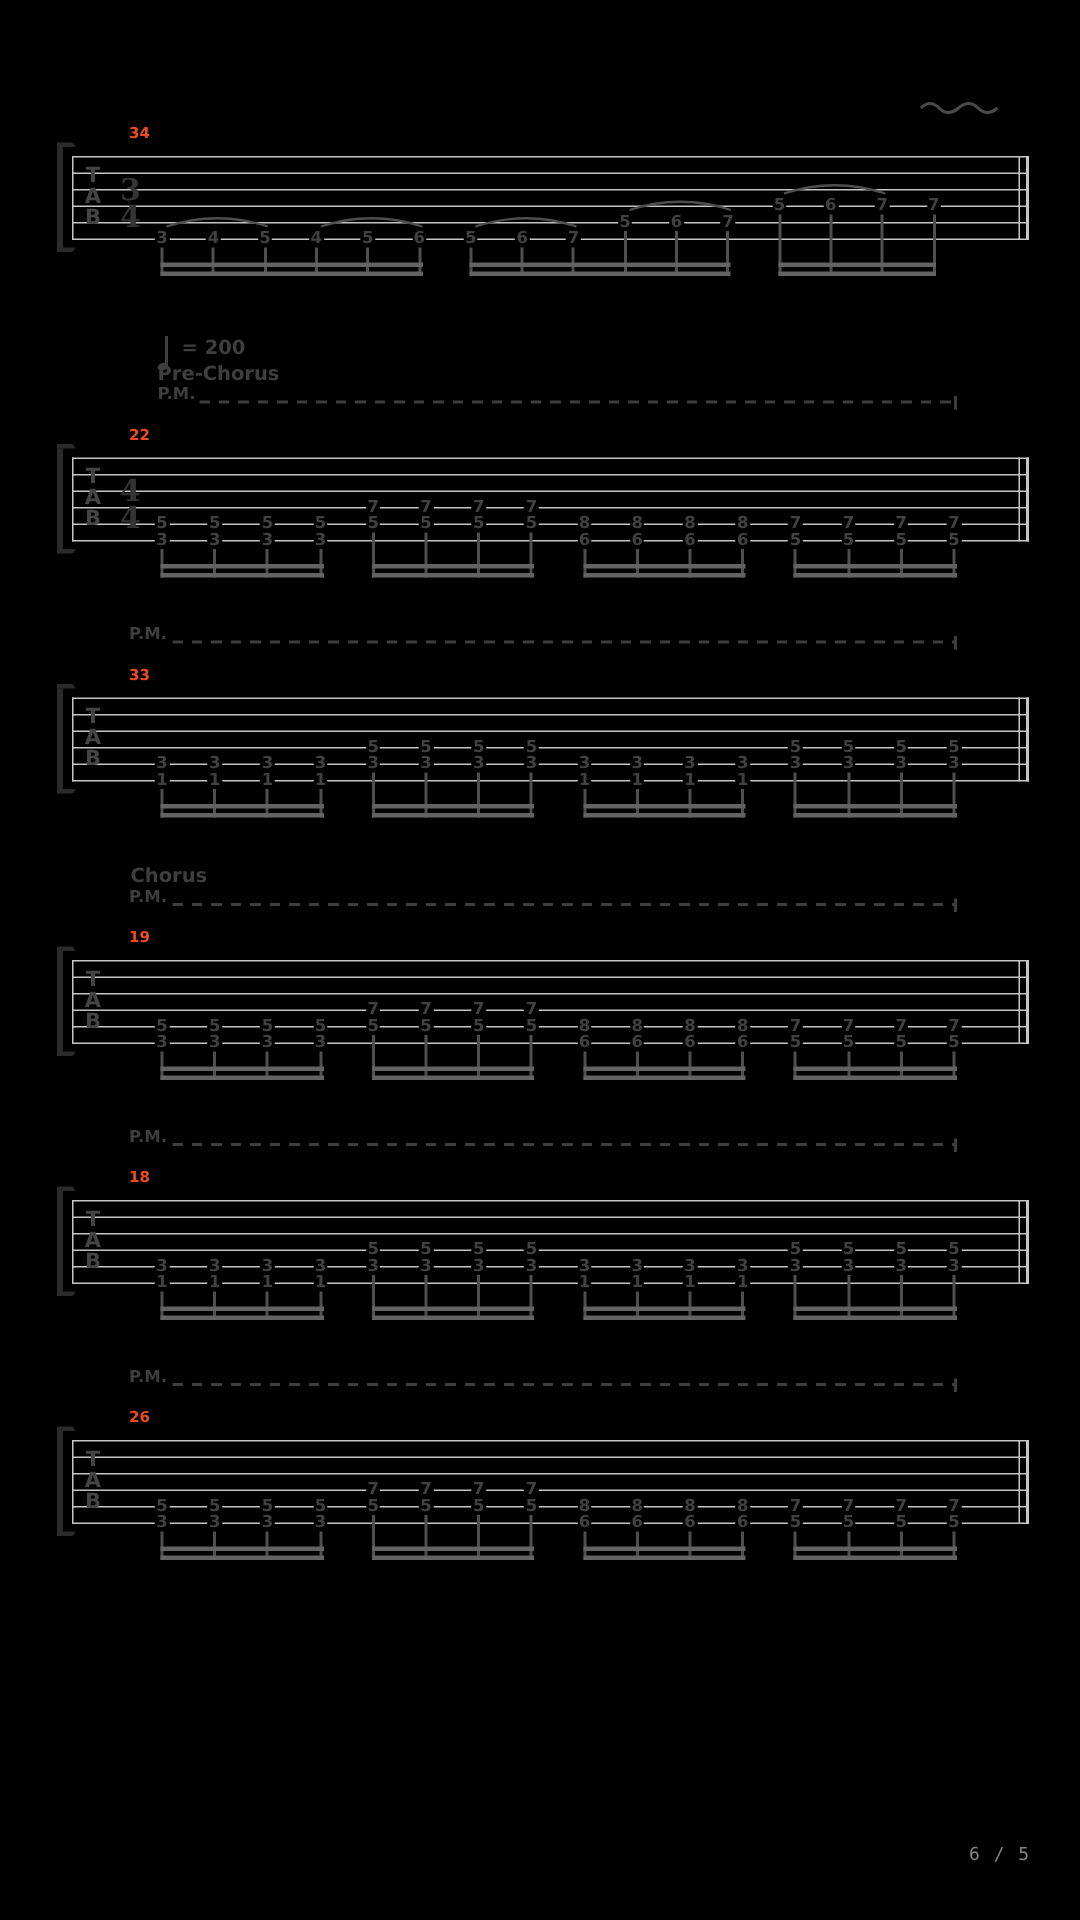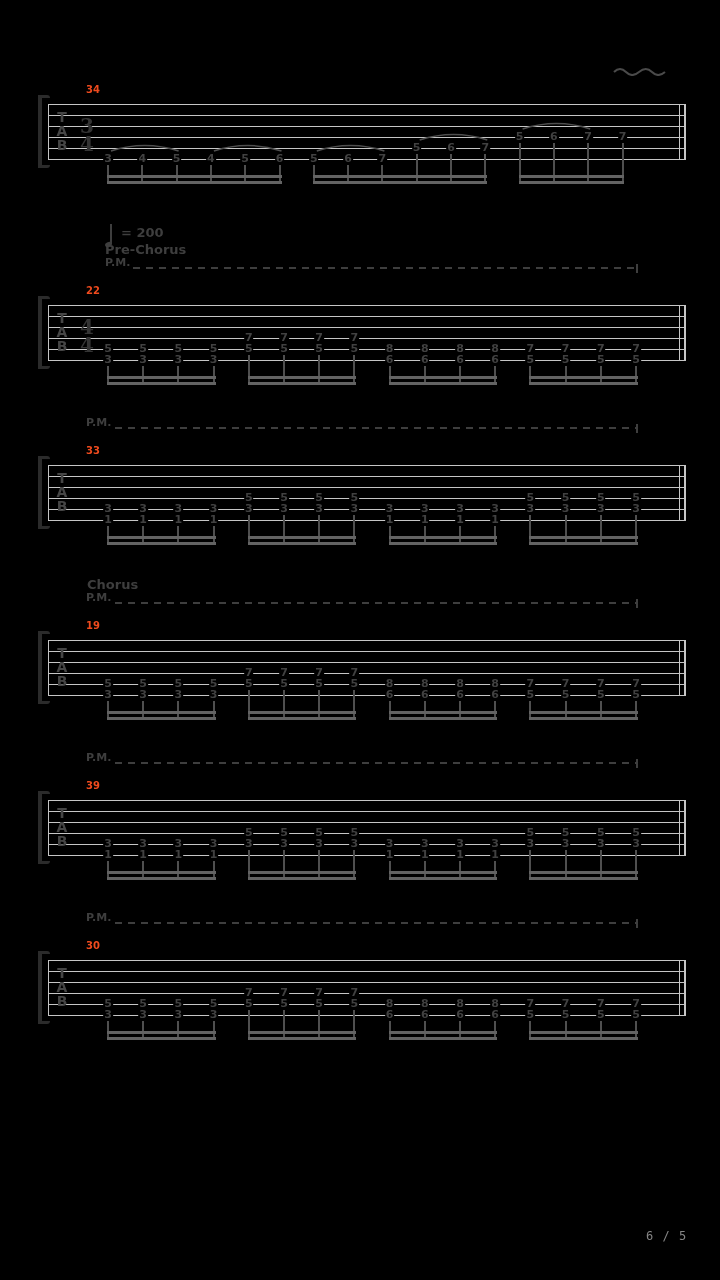--- a/index.html
+++ b/index.html
@@ -325,21 +325,21 @@
         <div style="position: absolute; left: 48px; top: 855px; width: 638px; height: 1px; background: rgb(198, 198, 198);"></div>
         <div style="position: absolute; left: 48px; top: 800px; width: 1px; height: 56px; background: rgb(198, 198, 198);"></div>
         <div style="position: absolute; left: 679px; top: 800px; width: 1px; height: 56px; background: rgb(198, 198, 198);"></div>
         <div style="position: absolute; left: 684px; top: 800px; width: 2px; height: 56px; background: rgb(198, 198, 198);"></div>
         <div style="position: absolute; left: 38px; top: 794px; width: 4px; height: 68px; background: rgb(43, 43, 43);"></div>
         <div style="position: absolute; left: 38px; top: 791px; width: 12px; height: 3px; background: rgb(43, 43, 43); border-radius: 0px 3px 0px 0px;"></div>
         <div style="position: absolute; left: 38px; top: 861px; width: 12px; height: 3px; background: rgb(43, 43, 43); border-radius: 0px 0px 3px;"></div>
         <div style="position: absolute; left: 55px; top: 806px; width: 14px; text-align: center; font: bold 14px / 14px &quot;DejaVu Sans&quot;, sans-serif; color: rgb(69, 69, 69);">T</div>
         <div style="position: absolute; left: 55px; top: 820px; width: 14px; text-align: center; font: bold 14px / 14px &quot;DejaVu Sans&quot;, sans-serif; color: rgb(69, 69, 69);">A</div>
         <div style="position: absolute; left: 55px; top: 834px; width: 14px; text-align: center; font: bold 14px / 14px &quot;DejaVu Sans&quot;, sans-serif; color: rgb(69, 69, 69);">B</div>
-        <div style="position: absolute; left: 86px; top: 780px; font: bold 10px &quot;DejaVu Sans&quot;, sans-serif; color: rgb(238, 74, 29);">39</div>
+        <div style="position: absolute; left: 86px; top: 780px; font: bold 10px &quot;DejaVu Sans&quot;, sans-serif; color: rgb(238, 74, 29);">18</div>
         <div style="position: absolute; left: 108px; top: 838px; transform: translateX(-50%); font: bold 11px / 12px &quot;DejaVu Sans&quot;, sans-serif; color: rgb(65, 65, 65); background: rgb(0, 0, 0); padding: 0px 1px;">3</div>
         <div style="position: absolute; left: 108px; top: 849px; transform: translateX(-50%); font: bold 11px / 12px &quot;DejaVu Sans&quot;, sans-serif; color: rgb(65, 65, 65); background: rgb(0, 0, 0); padding: 0px 1px;">1</div>
         <div style="position: absolute; left: 107px; top: 861px; width: 2px; height: 19px; background: rgb(79, 79, 79);"></div>
         <div style="position: absolute; left: 143.2px; top: 838px; transform: translateX(-50%); font: bold 11px / 12px &quot;DejaVu Sans&quot;, sans-serif; color: rgb(65, 65, 65); background: rgb(0, 0, 0); padding: 0px 1px;">3</div>
         <div style="position: absolute; left: 143.2px; top: 849px; transform: translateX(-50%); font: bold 11px / 12px &quot;DejaVu Sans&quot;, sans-serif; color: rgb(65, 65, 65); background: rgb(0, 0, 0); padding: 0px 1px;">1</div>
         <div style="position: absolute; left: 142.2px; top: 861px; width: 2px; height: 19px; background: rgb(79, 79, 79);"></div>
         <div style="position: absolute; left: 178.4px; top: 838px; transform: translateX(-50%); font: bold 11px / 12px &quot;DejaVu Sans&quot;, sans-serif; color: rgb(65, 65, 65); background: rgb(0, 0, 0); padding: 0px 1px;">3</div>
         <div style="position: absolute; left: 178.4px; top: 849px; transform: translateX(-50%); font: bold 11px / 12px &quot;DejaVu Sans&quot;, sans-serif; color: rgb(65, 65, 65); background: rgb(0, 0, 0); padding: 0px 1px;">1</div>
         <div style="position: absolute; left: 177.4px; top: 861px; width: 2px; height: 19px; background: rgb(79, 79, 79);"></div>
         <div style="position: absolute; left: 213.6px; top: 838px; transform: translateX(-50%); font: bold 11px / 12px &quot;DejaVu Sans&quot;, sans-serif; color: rgb(65, 65, 65); background: rgb(0, 0, 0); padding: 0px 1px;">3</div>
@@ -402,21 +402,21 @@
         <div style="position: absolute; left: 48px; top: 1015px; width: 638px; height: 1px; background: rgb(198, 198, 198);"></div>
         <div style="position: absolute; left: 48px; top: 960px; width: 1px; height: 56px; background: rgb(198, 198, 198);"></div>
         <div style="position: absolute; left: 679px; top: 960px; width: 1px; height: 56px; background: rgb(198, 198, 198);"></div>
         <div style="position: absolute; left: 684px; top: 960px; width: 2px; height: 56px; background: rgb(198, 198, 198);"></div>
         <div style="position: absolute; left: 38px; top: 954px; width: 4px; height: 68px; background: rgb(43, 43, 43);"></div>
         <div style="position: absolute; left: 38px; top: 951px; width: 12px; height: 3px; background: rgb(43, 43, 43); border-radius: 0px 3px 0px 0px;"></div>
         <div style="position: absolute; left: 38px; top: 1021px; width: 12px; height: 3px; background: rgb(43, 43, 43); border-radius: 0px 0px 3px;"></div>
         <div style="position: absolute; left: 55px; top: 966px; width: 14px; text-align: center; font: bold 14px / 14px &quot;DejaVu Sans&quot;, sans-serif; color: rgb(69, 69, 69);">T</div>
         <div style="position: absolute; left: 55px; top: 980px; width: 14px; text-align: center; font: bold 14px / 14px &quot;DejaVu Sans&quot;, sans-serif; color: rgb(69, 69, 69);">A</div>
         <div style="position: absolute; left: 55px; top: 994px; width: 14px; text-align: center; font: bold 14px / 14px &quot;DejaVu Sans&quot;, sans-serif; color: rgb(69, 69, 69);">B</div>
-        <div style="position: absolute; left: 86px; top: 940px; font: bold 10px &quot;DejaVu Sans&quot;, sans-serif; color: rgb(238, 74, 29);">30</div>
+        <div style="position: absolute; left: 86px; top: 940px; font: bold 10px &quot;DejaVu Sans&quot;, sans-serif; color: rgb(238, 74, 29);">26</div>
         <div style="position: absolute; left: 108px; top: 998px; transform: translateX(-50%); font: bold 11px / 12px &quot;DejaVu Sans&quot;, sans-serif; color: rgb(65, 65, 65); background: rgb(0, 0, 0); padding: 0px 1px;">5</div>
         <div style="position: absolute; left: 108px; top: 1009px; transform: translateX(-50%); font: bold 11px / 12px &quot;DejaVu Sans&quot;, sans-serif; color: rgb(65, 65, 65); background: rgb(0, 0, 0); padding: 0px 1px;">3</div>
         <div style="position: absolute; left: 107px; top: 1021px; width: 2px; height: 19px; background: rgb(79, 79, 79);"></div>
         <div style="position: absolute; left: 143.2px; top: 998px; transform: translateX(-50%); font: bold 11px / 12px &quot;DejaVu Sans&quot;, sans-serif; color: rgb(65, 65, 65); background: rgb(0, 0, 0); padding: 0px 1px;">5</div>
         <div style="position: absolute; left: 143.2px; top: 1009px; transform: translateX(-50%); font: bold 11px / 12px &quot;DejaVu Sans&quot;, sans-serif; color: rgb(65, 65, 65); background: rgb(0, 0, 0); padding: 0px 1px;">3</div>
         <div style="position: absolute; left: 142.2px; top: 1021px; width: 2px; height: 19px; background: rgb(79, 79, 79);"></div>
         <div style="position: absolute; left: 178.4px; top: 998px; transform: translateX(-50%); font: bold 11px / 12px &quot;DejaVu Sans&quot;, sans-serif; color: rgb(65, 65, 65); background: rgb(0, 0, 0); padding: 0px 1px;">5</div>
         <div style="position: absolute; left: 178.4px; top: 1009px; transform: translateX(-50%); font: bold 11px / 12px &quot;DejaVu Sans&quot;, sans-serif; color: rgb(65, 65, 65); background: rgb(0, 0, 0); padding: 0px 1px;">3</div>
         <div style="position: absolute; left: 177.4px; top: 1021px; width: 2px; height: 19px; background: rgb(79, 79, 79);"></div>
         <div style="position: absolute; left: 213.6px; top: 998px; transform: translateX(-50%); font: bold 11px / 12px &quot;DejaVu Sans&quot;, sans-serif; color: rgb(65, 65, 65); background: rgb(0, 0, 0); padding: 0px 1px;">5</div>

